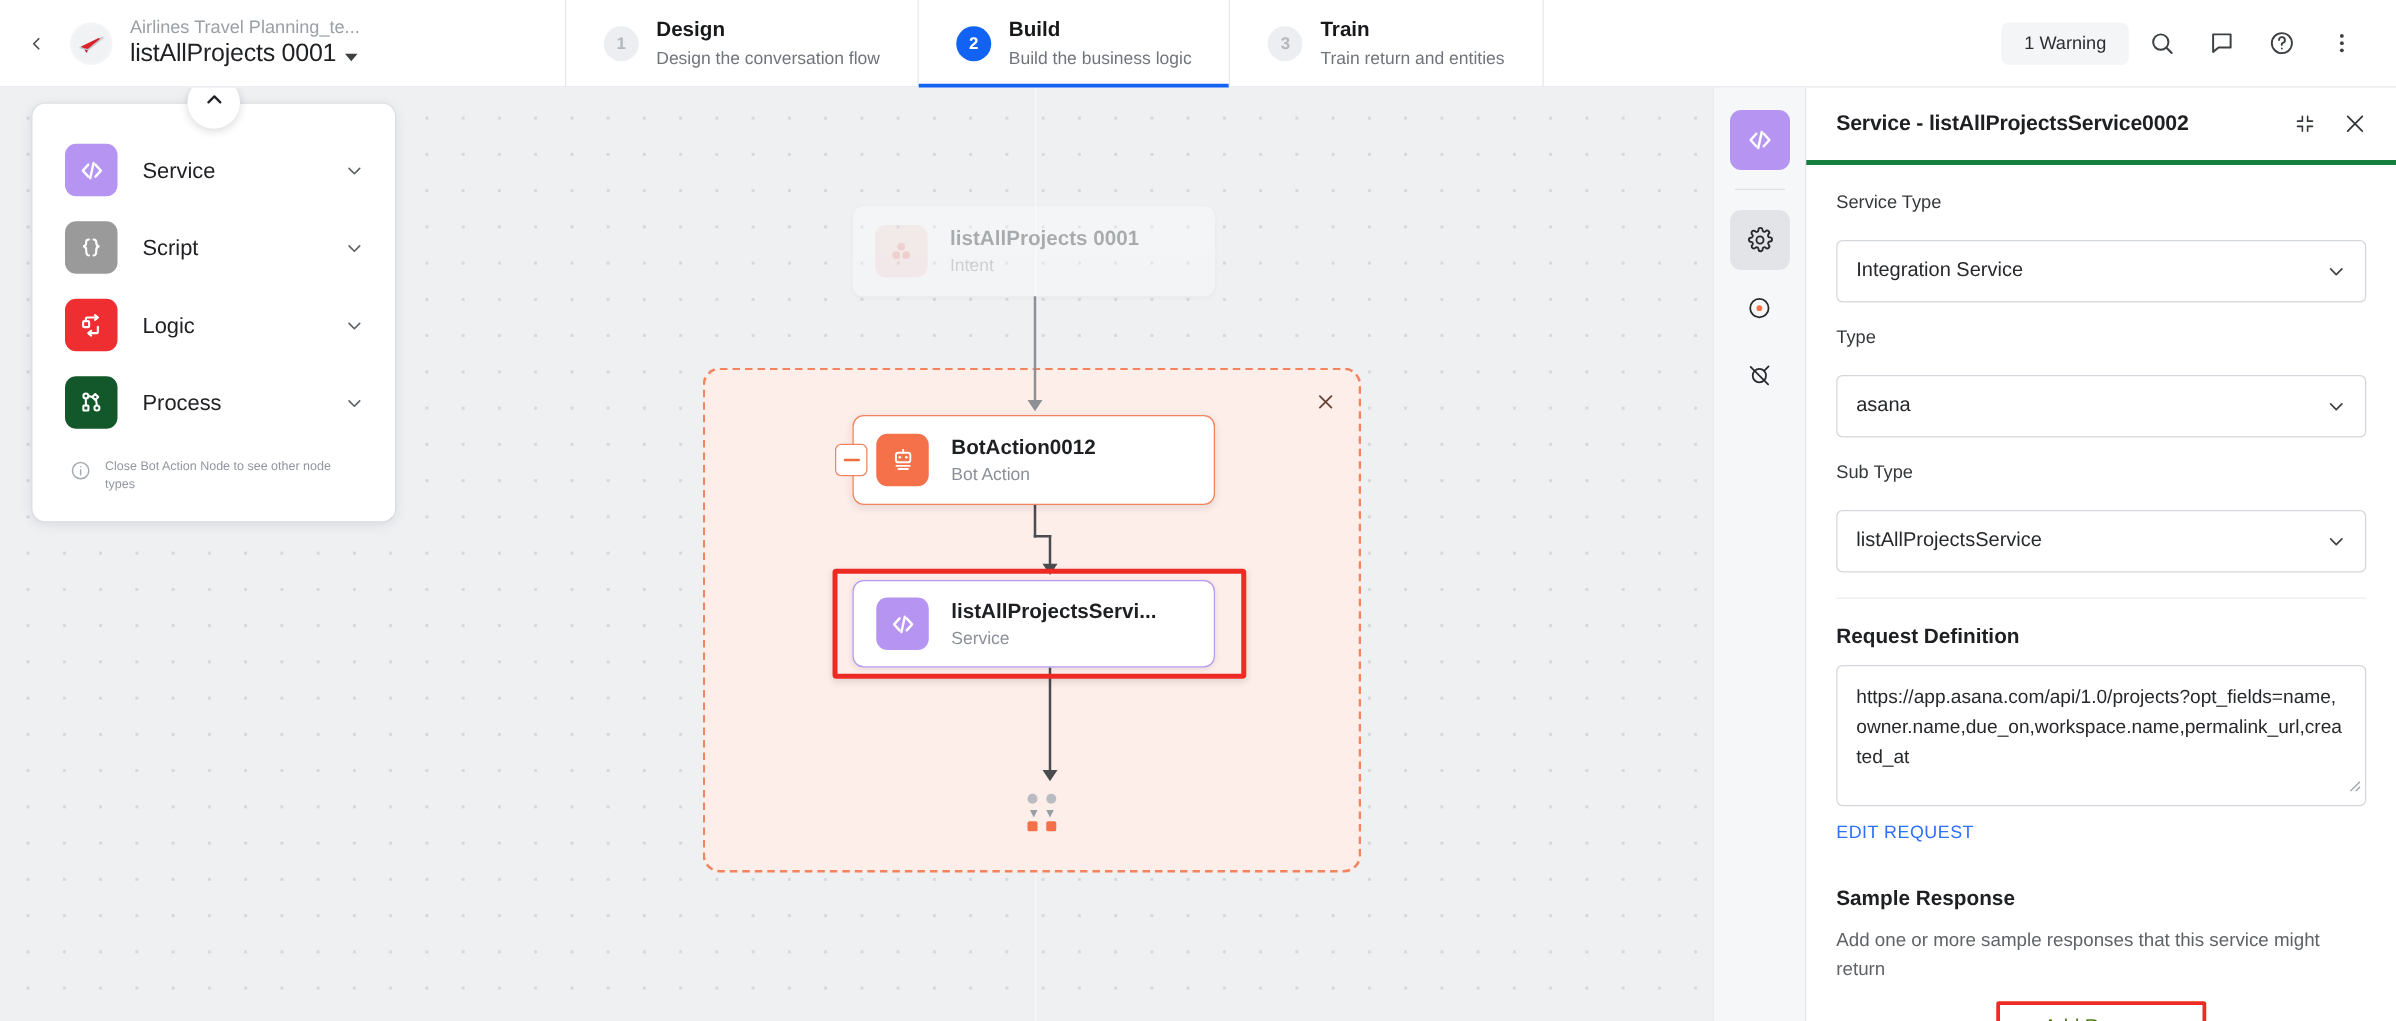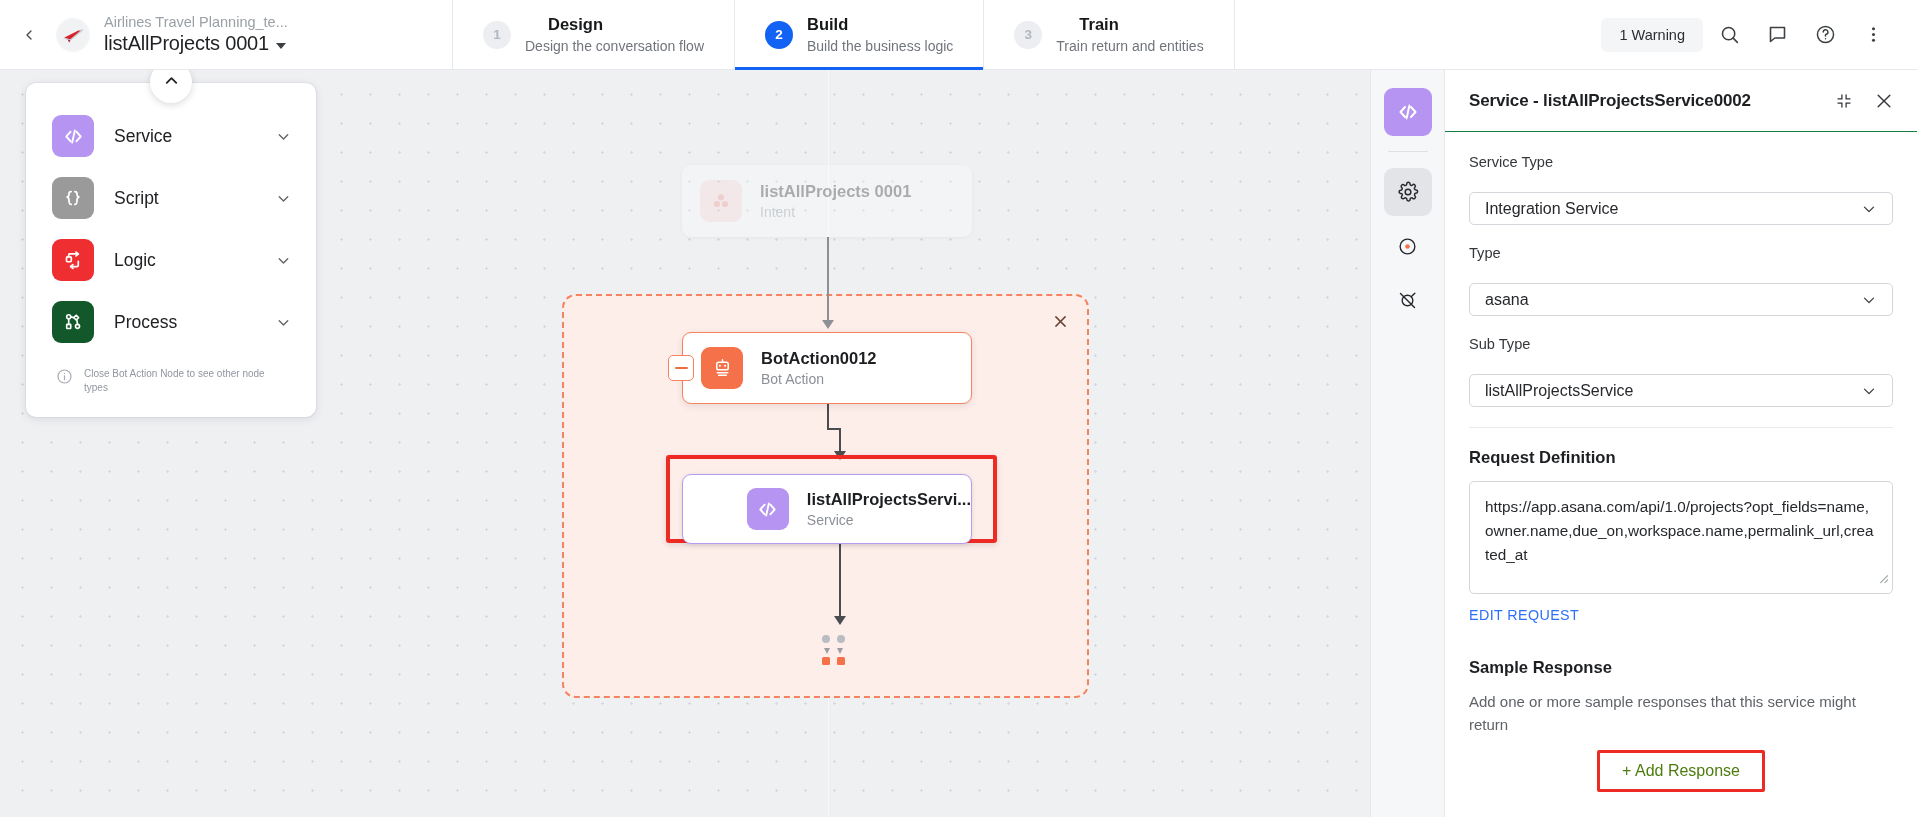--- a/index.html
+++ b/index.html
@@ -54,21 +54,21 @@
   .step:last-child { border-right: 1px solid #e6e8ec; }
   .step-num {
     width: 28px; height: 28px; border-radius: 50%;
     background: #eceef1; color: #b3b8bf;
     display: flex; align-items: center; justify-content: center;
     font-size: 13.5px; font-weight: bold; flex: none;
   }
   .step.active .step-num { background: #1263f3; color: #fff; }
   .step-txt { line-height: 1.2; }
   .step-title { font-size: 16.5px; font-weight: bold; color: #17181a; }
-  .step.inactive .step-title { color: #17181a; margin-left: 23px; }
+  .step.inactive .step-title { color: #17181a; }
   .step-desc { font-size: 14px; color: #70757c; margin-top: 3px; white-space: nowrap; }
   .step.active::after {
     content: ""; position: absolute; left: 0; right: 0; bottom: -1px;
     height: 3px; background: #1263f3;
   }
 
   .tb-right { margin-left: auto; display: flex; align-items: center; gap: 4px; padding-right: 22px; }
   .warn-pill {
     background: #f4f5f7; color: #2b2d31; font-size: 14.5px;
     padding: 9px 18px; border-radius: 6px; cursor: pointer; white-space: nowrap;
@@ -174,25 +174,24 @@
   }
   .collapse-badge i { display: block; width: 13px; height: 2.4px; background: #f06c3e; border-radius: 2px; }
 
   
   .hl-rect {
     position: absolute; left: 666px; top: 385px; width: 331px; height: 88px;
     border: 4px solid #ee2a24; border-radius: 3px; z-index: 9;
     box-shadow: 0 2px 6px rgba(0,0,0,.12);
   }
   #node-service {
-    left: 682px; top: 404px; width: 290px; height: 70px;
+    left: 682px; top: 394px; width: 290px; height: 70px;
     border: 1.4px solid #b79bf0;
     box-shadow: 0 1px 5px rgba(16,24,40,.10);
     z-index: 10;
-    justify-content: flex-end;
   }
 
   
   .conn { position: absolute; background: #8d9094; z-index: 5; }
   .arrowhead {
     position: absolute; width: 0; height: 0;
     border-left: 6px solid transparent; border-right: 6px solid transparent;
     border-top: 9px solid #8d9094; z-index: 5;
   }
   .conn-dark { background: #4a4c50; }
@@ -227,30 +226,30 @@
   .panel {
     position: absolute; top: 70px; left: 1444px;
     width: 473px; height: 747px;
     background: #fff;
     border-left: 1px solid #e6e8ec;
     z-index: 22;
     display: flex; flex-direction: column;
   }
   .panel-head {
     height: 62px; flex: none; display: flex; align-items: center;
-    padding: 0 20px 0 24px; border-bottom: 1px solid #15803d;
+    padding: 0 20px 0 24px; border-bottom: 4px solid #15803d;
   }
   .panel-title { font-size: 17px; font-weight: bold; color: #1d1f22; letter-spacing: -0.15px; }
   .panel-head-actions { margin-left: auto; display: flex; align-items: center; gap: 14px; }
   .panel-ic { width: 26px; height: 26px; display: flex; align-items: center; justify-content: center; color: #33363a; cursor: pointer; }
 
   .panel-body { padding: 22px 24px 0 24px; overflow: hidden; flex: 1; }
   .fld-label { font-size: 14.6px; color: #34373b; margin-bottom: 9px; }
   .select {
-    height: 33px; border: 1px solid #d3d6da; border-radius: 5px;
+    height: 50px; border: 1px solid #d3d6da; border-radius: 5px;
     display: flex; align-items: center; padding: 0 14px 0 15px;
     font-size: 16px; color: #26282c; cursor: pointer; background: #fff;
     margin-bottom: 20px;
     margin-top: 22px;
   }
   .select .val { white-space: nowrap; overflow: hidden; text-overflow: ellipsis; }
   .select .chev { margin-left: auto; color: #3d4045; display: flex; padding-left: 8px; }
 
   .divider { height: 1px; background: #e9ebed; margin: 10px 0 20px; }
   .sec-title { font-size: 16.6px; font-weight: bold; color: #1d1f22; margin-bottom: 13px; }

